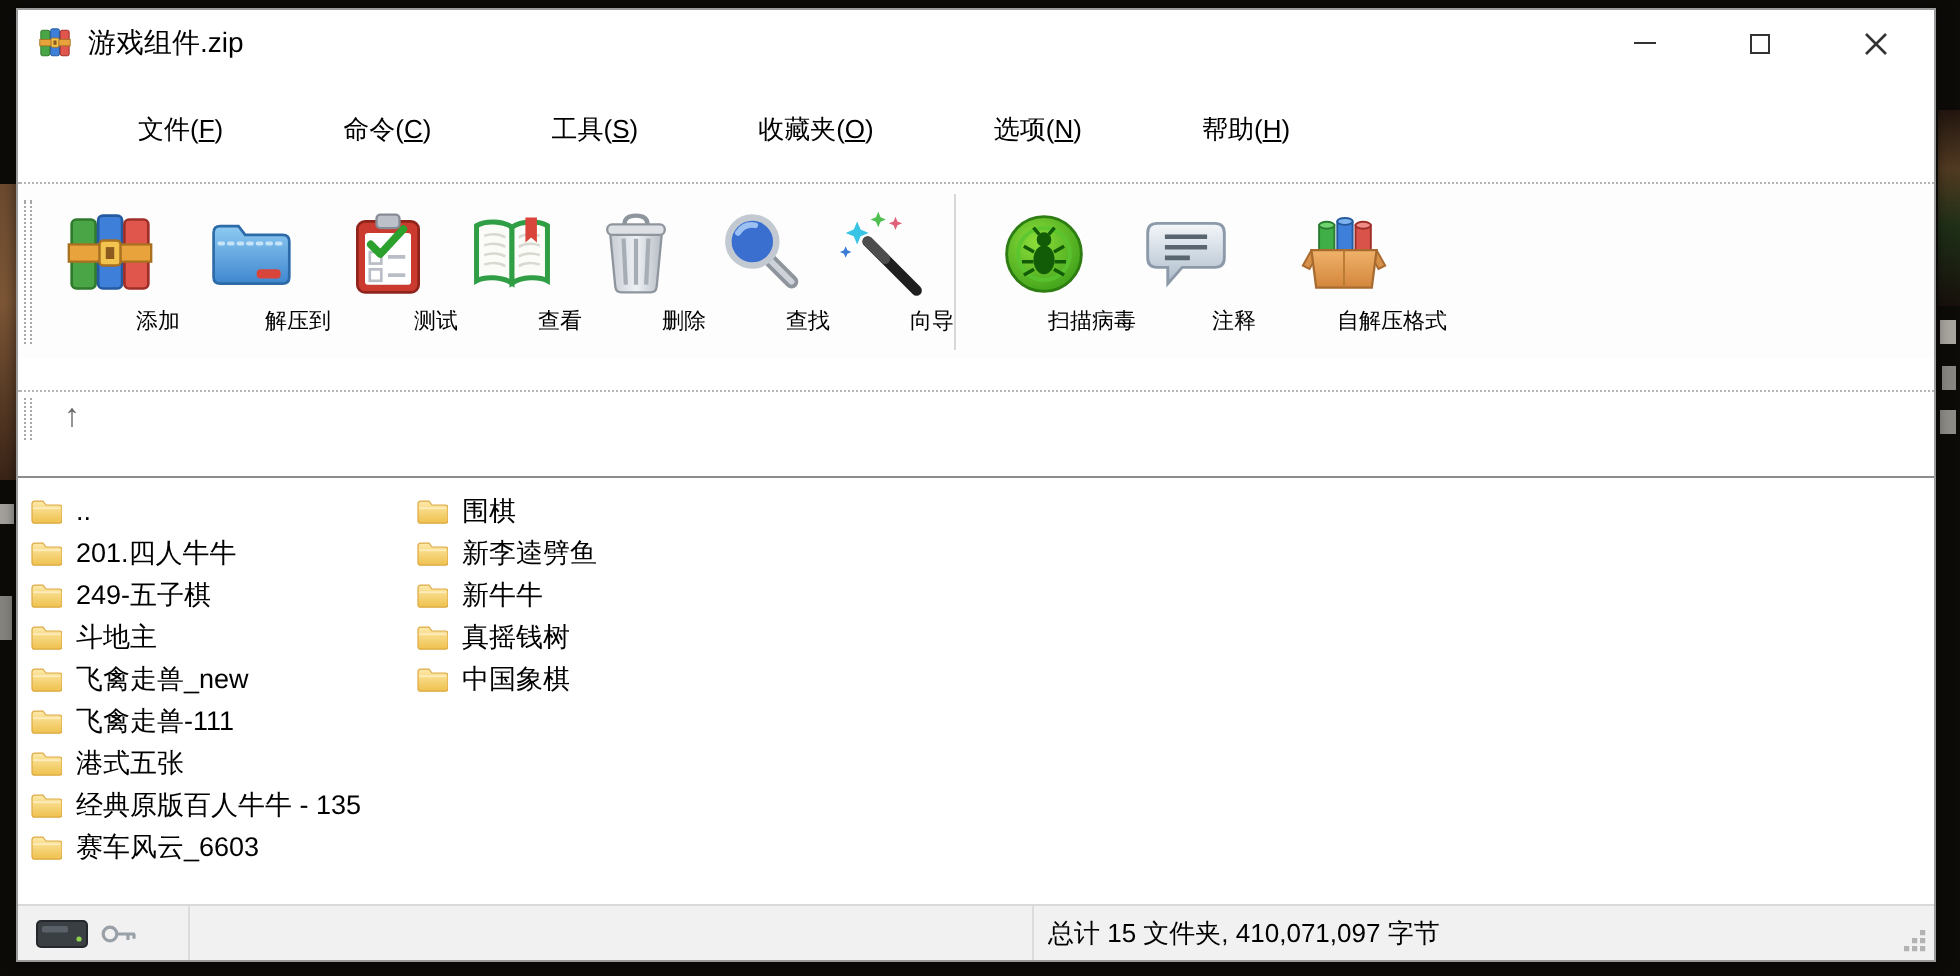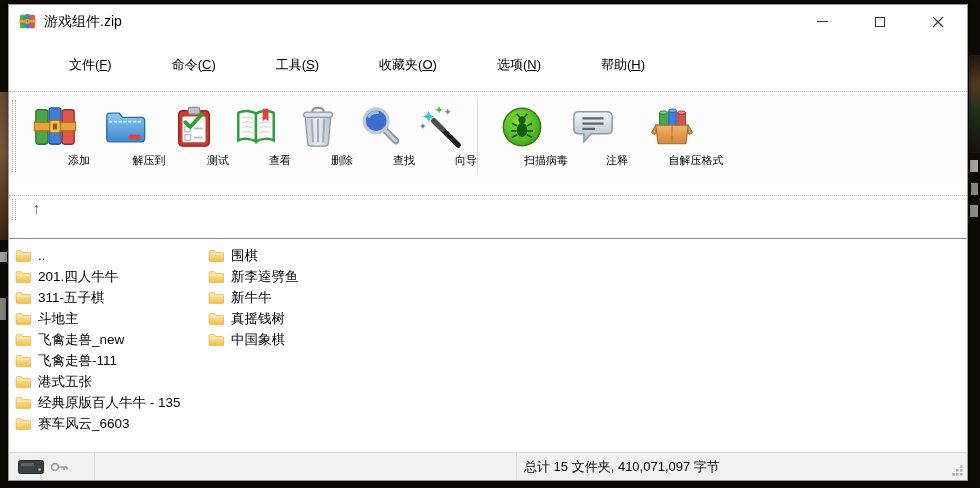--- a/index.html
+++ b/index.html
@@ -351,21 +351,21 @@
         <div class="file-item">
             <svg class="fico" viewBox="0 0 16 14">
               <use href="#folder16"></use>
             </svg>
             <span class="file-name">201.四人牛牛</span>
           </div>
         <div class="file-item">
             <svg class="fico" viewBox="0 0 16 14">
               <use href="#folder16"></use>
             </svg>
-            <span class="file-name">311-五子棋</span>
+            <span class="file-name">249-五子棋</span>
           </div>
         <div class="file-item">
             <svg class="fico" viewBox="0 0 16 14">
               <use href="#folder16"></use>
             </svg>
             <span class="file-name">斗地主</span>
           </div>
         <div class="file-item">
             <svg class="fico" viewBox="0 0 16 14">
               <use href="#folder16"></use>

